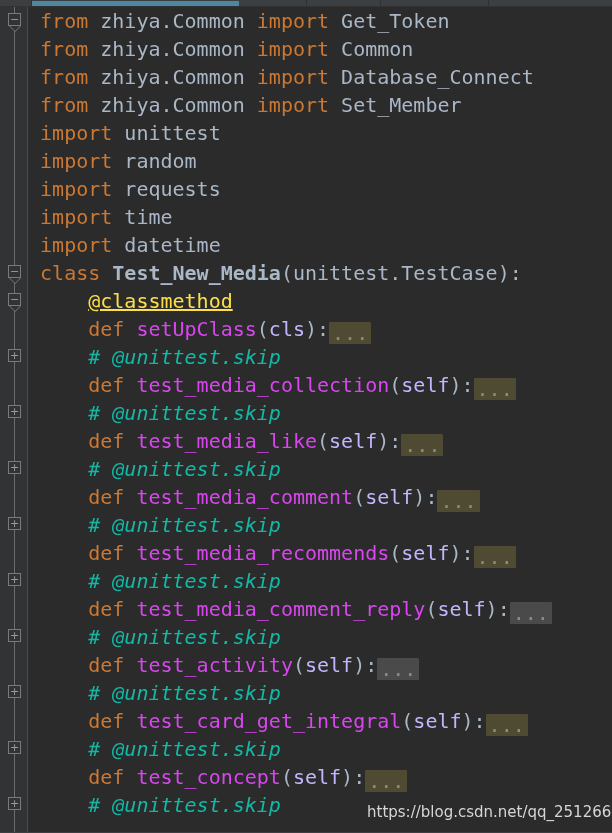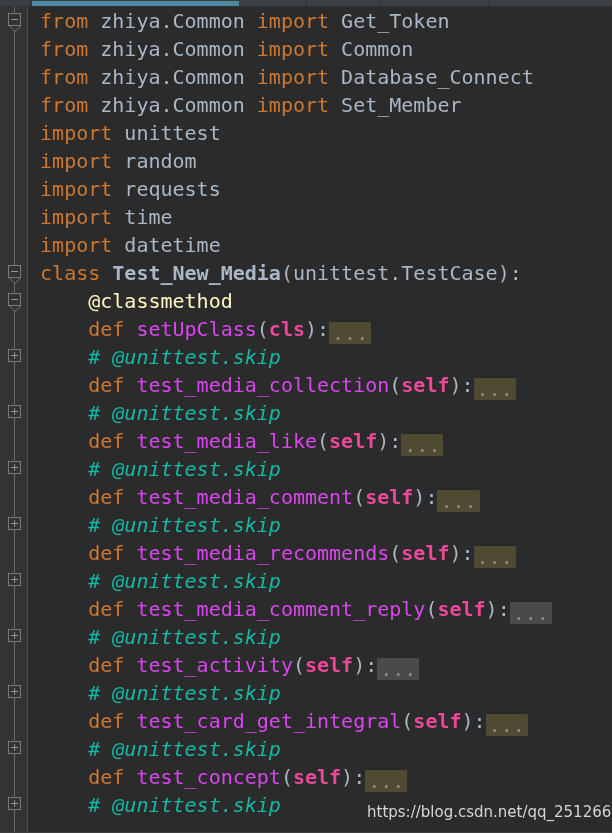--- a/index.html
+++ b/index.html
@@ -130,22 +130,22 @@
     font-size: 20px;
     white-space: pre;
     letter-spacing: 0px;
   }
 
   
   .kw      { color: #cc7832; }        
   .plain   { color: #a9b7c6; }        
   .cls     { color: #a9b7c6; font-weight: bold; }
   .fn      { color: #d946ef; }        
-  .self    { color: #ec4899; font-weight: bold; }        
-  .deco    { color: #fef9c3; }        
+  .self    { color: #c4b5fd; }        
+  .deco    { color: #fde047; text-decoration: underline; }        
   .cmt     { color: #14b8a6; font-style: italic; }  
   .punc    { color: #a9b7c6; }
 
   
   .fold-ph {
     display: inline-block;
     background: #4f4b33;
     color: #8c8c80;
     padding: 0 3px;
     border-radius: 1px;

